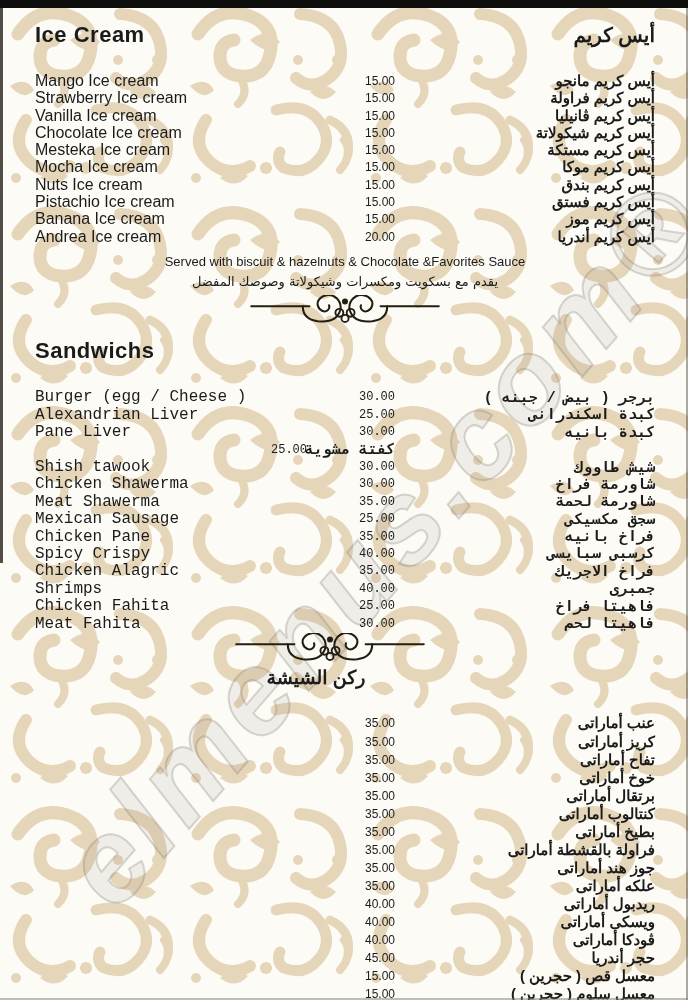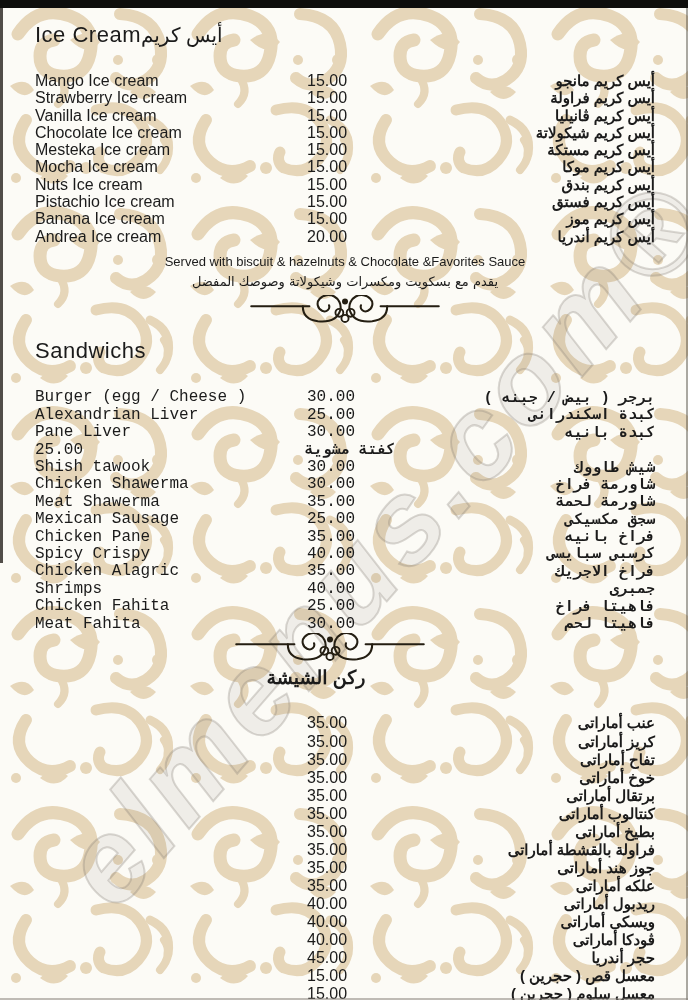--- a/index.html
+++ b/index.html
@@ -16,30 +16,30 @@
     color:rgba(125,120,110,0.10);
     -webkit-text-stroke:2px rgba(125,120,110,0.28);
     white-space:nowrap;
   }
   .topbar{position:absolute;top:0;left:0;width:100%;height:8px;background:#0e0e0c;z-index:3;}
   .edge-left{position:absolute;top:8px;left:0;width:3px;height:555px;background:rgba(38,34,30,.8);z-index:3;}
   .edge-right{position:absolute;top:8px;right:0;width:2px;height:992px;background:rgba(72,66,58,.45);z-index:3;}
   .edge-bottom{position:absolute;bottom:0;left:0;width:100%;height:2px;background:rgba(130,124,116,.5);z-index:3;}
   .content{position:absolute;inset:0;z-index:2;padding:0 33px 0 35px;}
 
-  .sec-header{display:flex;align-items:baseline;font-weight:normal;line-height:27px;}
+  .sec-header{display:flex;justify-content:space-between;align-items:baseline;font-weight:bold;line-height:27px;}
   .sec-header .t-en{font-size:22px;letter-spacing:.5px;}
   .sec-header .t-ar{font-size:20px;direction:rtl;}
   #sec1 .sec-header{margin-top:22px;line-height:26px;}
   #sec2 .sec-header{margin-top:12px;}
 
   .rows{margin-top:24px;}
   .row{display:grid;grid-template-columns:272px 88px 1fr;align-items:center;}
   .row .en{font-size:16px;white-space:nowrap;}
-  .row .price{font-size:16px;text-align:left;}
+  .row .price{font-size:12px;text-align:right;}
   .row .ar{font-size:15px;font-weight:bold;text-align:right;direction:rtl;white-space:nowrap;}
   .rows-1 .row{height:17.3px;}
   .rows-2{font-family:Liberation Mono, monospace;}
   .rows-2 .row{height:17.4px;}
   .rows-3{margin-top:24px;}
   .rows-3 .row{height:18.05px;}
 
   .note-en{text-align:center;font-size:13px;margin-top:9px;line-height:15px;}
   .note-ar{text-align:center;font-size:13px;margin-top:4px;line-height:18px;direction:rtl;
            font-family:"DejaVu Sans", sans-serif;}

